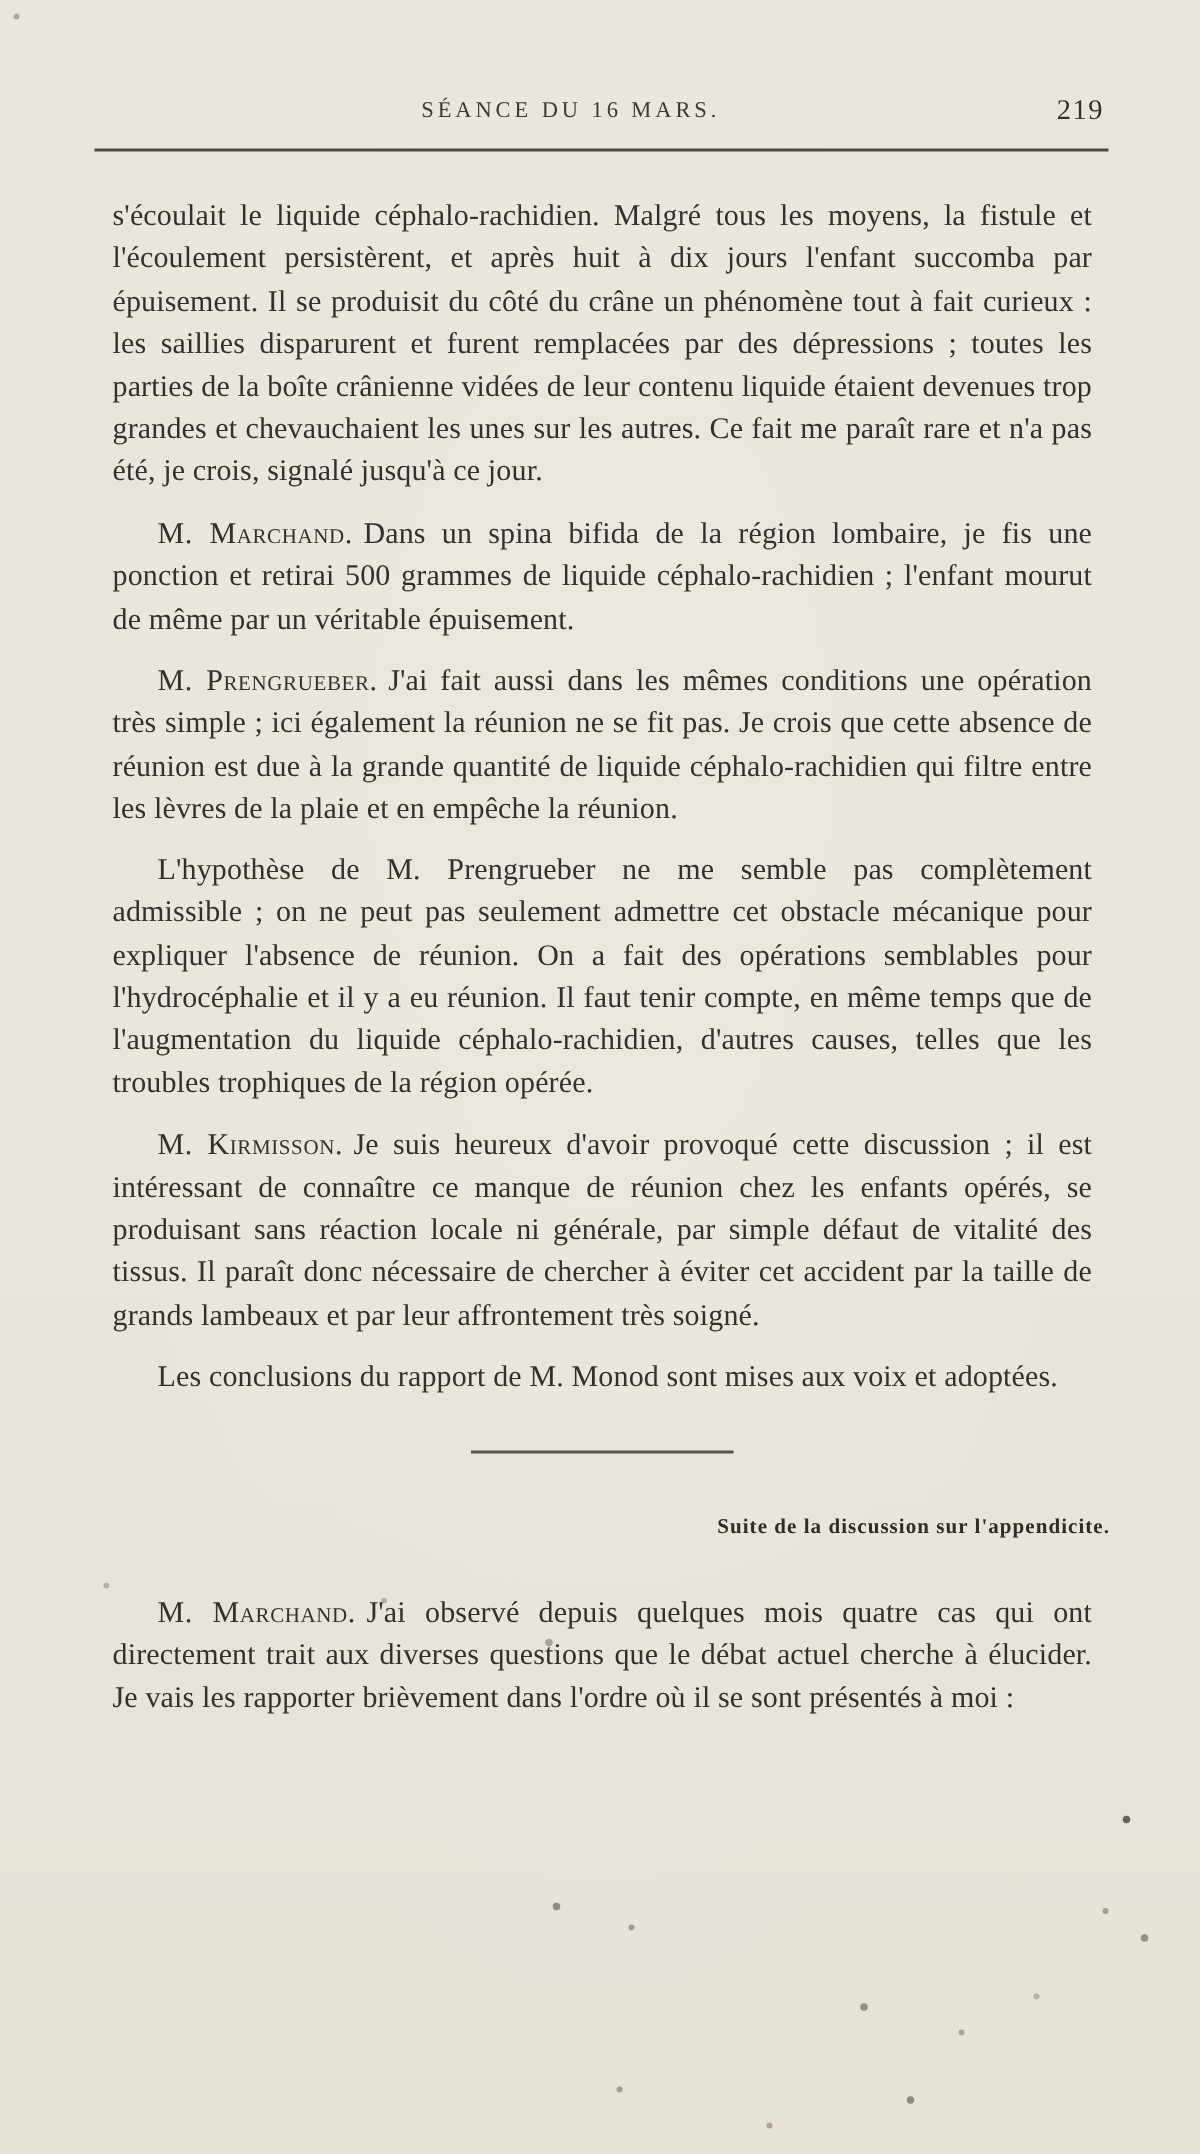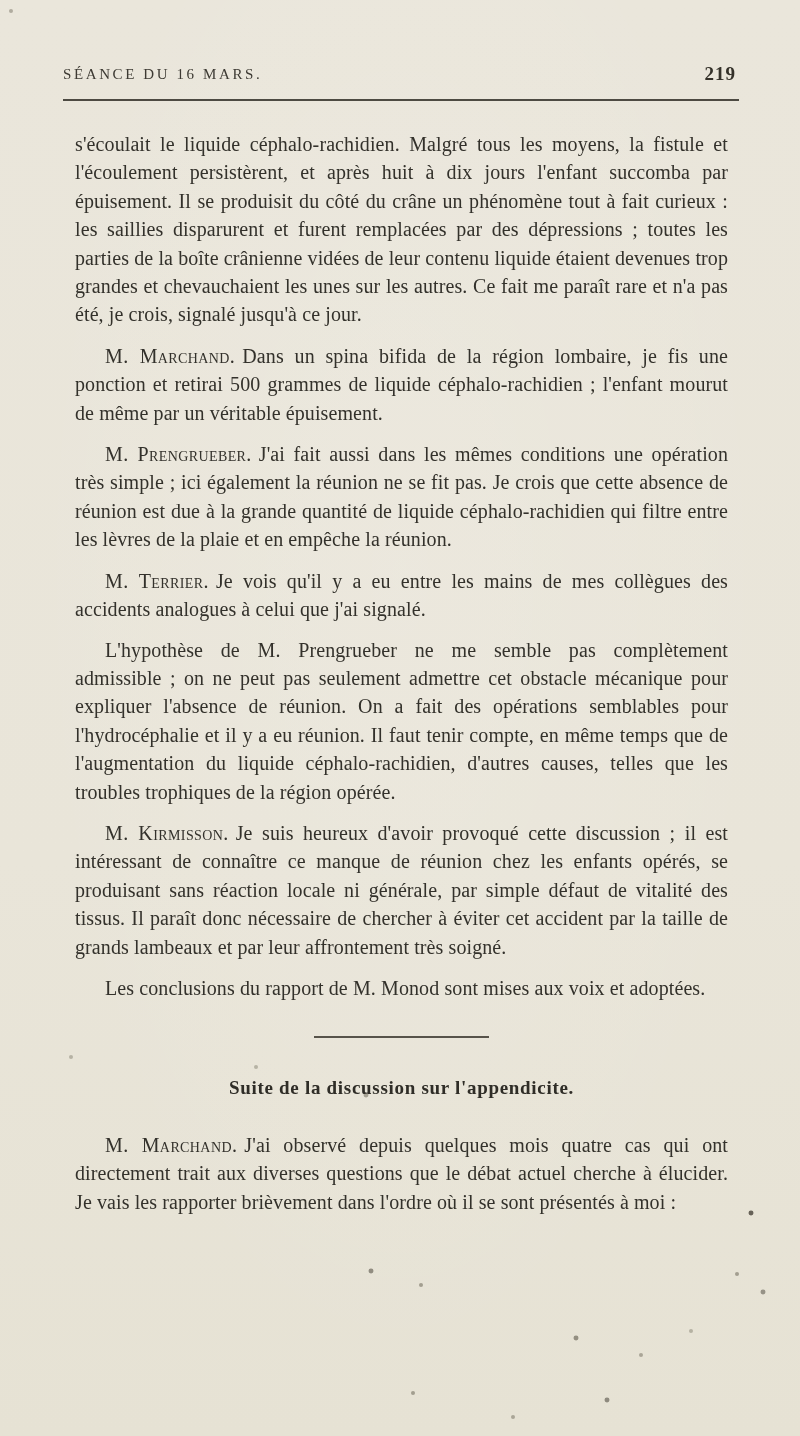--- a/index.html
+++ b/index.html
@@ -6,40 +6,40 @@
   body { width:800px; height:1436px; background:#d8d4c8; font-family:"Liberation Serif", serif; }
   .page {
     position:relative; width:800px; height:1436px; overflow:hidden;
     background:
       radial-gradient(ellipse at 50% 40%, rgba(255,255,255,0.10), rgba(0,0,0,0) 70%),
       linear-gradient(180deg, #eae6db 0%, #e9e5d9 60%, #e6e2d4 100%);
     color:#35332d;
   }
   .running-head { position:absolute; top:66px; left:63px; right:62px; height:24px; }
   .head-title {
-    display:block; text-align:left; font-size:15px; letter-spacing:2.6px;
+    display:block; text-align:center; font-size:15px; letter-spacing:2.6px;
     color:#3d3a33; padding-right:40px;
   }
-  .page-num { position:absolute; right:2px; top:-3px; font-size:19px; letter-spacing:1px; color:#343129;font-weight:bold; }
+  .page-num { position:absolute; right:2px; top:-3px; font-size:19px; letter-spacing:1px; color:#343129; }
   .head-rule { position:absolute; top:99px; left:63px; right:61px; height:2px; background:#4d4a42; }
   .text-block {
     position:absolute; top:118px; left:63px; width:677px;
     font-size:20px; line-height:28.4px; text-align:justify;
     color:#33312b; letter-spacing:0.1px;
   }
   .para { margin:12px; }
   .para.gap { margin-top:13px; }
   .indent { text-indent:30px;font-family:Liberation Serif, serif; }
   .speaker { font-variant:small-caps; letter-spacing:0.4px; margin-right:7px; }
   .section-divider {
     width:175px; height:2px; background:#57534a; margin:34px auto 36px auto;
   }
   .section-heading {
-    margin:0 0 28px 0; text-align:center; font-weight:bold;
-    font-size:19px; letter-spacing:0.7px; color:#2f2d27;
+    margin:0 0 28px 0; text-align:right; font-weight:bold;
+    font-size:14px; letter-spacing:0.7px; color:#2f2d27;
   }
   .specks {
     position:absolute; top:0; left:0; width:2px; height:2px; border-radius:50%;
     background:transparent;
     box-shadow:
       750px 1212px 0 1.5px rgba(60,55,45,0.75),
       70px 1056px 0 1px rgba(90,85,70,0.35),
       420px 1284px 0 1px rgba(80,75,60,0.45),
       575px 1337px 0 1.5px rgba(80,75,60,0.55),
       640px 1354px 0 1px rgba(80,75,60,0.40),
@@ -70,21 +70,20 @@
   <div class="head-rule"></div>
 
   <main class="text-block">
 
     <p class="para"><span>s'écoulait le liquide céphalo-rachidien. Malgré tous les moyens, la fistule et l'écoulement persistèrent, et après huit à dix jours l'enfant succomba par épuisement. Il se produisit du côté du crâne un phénomène tout à fait curieux&nbsp;: les saillies disparurent et furent remplacées par des dépressions&nbsp;; toutes les parties de la boîte crânienne vidées de leur contenu liquide étaient devenues trop grandes et chevauchaient les unes sur les autres. Ce fait me paraît rare et n'a pas été, je crois, signalé jusqu'à ce jour.</span></p>
 
     <p class="para gap indent"><span class="speaker">M. Marchand.</span><span>Dans un spina bifida de la région lombaire, je fis une ponction et retirai 500 grammes de liquide céphalo-rachidien&nbsp;; l'enfant mourut de même par un véritable épuisement.</span></p>
 
     <p class="para gap indent"><span class="speaker">M. Prengrueber.</span><span>J'ai fait aussi dans les mêmes conditions une opération très simple&nbsp;; ici également la réunion ne se fit pas. Je crois que cette absence de réunion est due à la grande quantité de liquide céphalo-rachidien qui filtre entre les lèvres de la plaie et en empêche la réunion.</span></p>
 
-    <p class="para gap indent"><span class="speaker">M. Terrier.</span><span>Je vois qu'il y a eu entre les mains de mes collègues des accidents analogues à celui que j'ai signalé.</span></p>
 
     <p class="para indent"><span>L'hypothèse de M. Prengrueber ne me semble pas complètement admissible&nbsp;; on ne peut pas seulement admettre cet obstacle mécanique pour expliquer l'absence de réunion. On a fait des opérations semblables pour l'hydrocéphalie et il y a eu réunion. Il faut tenir compte, en même temps que de l'augmentation du liquide céphalo-rachidien, d'autres causes, telles que les troubles trophiques de la région opérée.</span></p>
 
     <p class="para gap indent"><span class="speaker">M. Kirmisson.</span><span>Je suis heureux d'avoir provoqué cette discussion&nbsp;; il est intéressant de connaître ce manque de réunion chez les enfants opérés, se produisant sans réaction locale ni générale, par simple défaut de vitalité des tissus. Il paraît donc nécessaire de chercher à éviter cet accident par la taille de grands lambeaux et par leur affrontement très soigné.</span></p>
 
     <p class="para gap indent"><span>Les conclusions du rapport de M. Monod sont mises aux voix et adoptées.</span></p>
 
     <div class="section-divider"></div>
 
     <h2 class="section-heading">Suite de la discussion sur l'appendicite.</h2>

